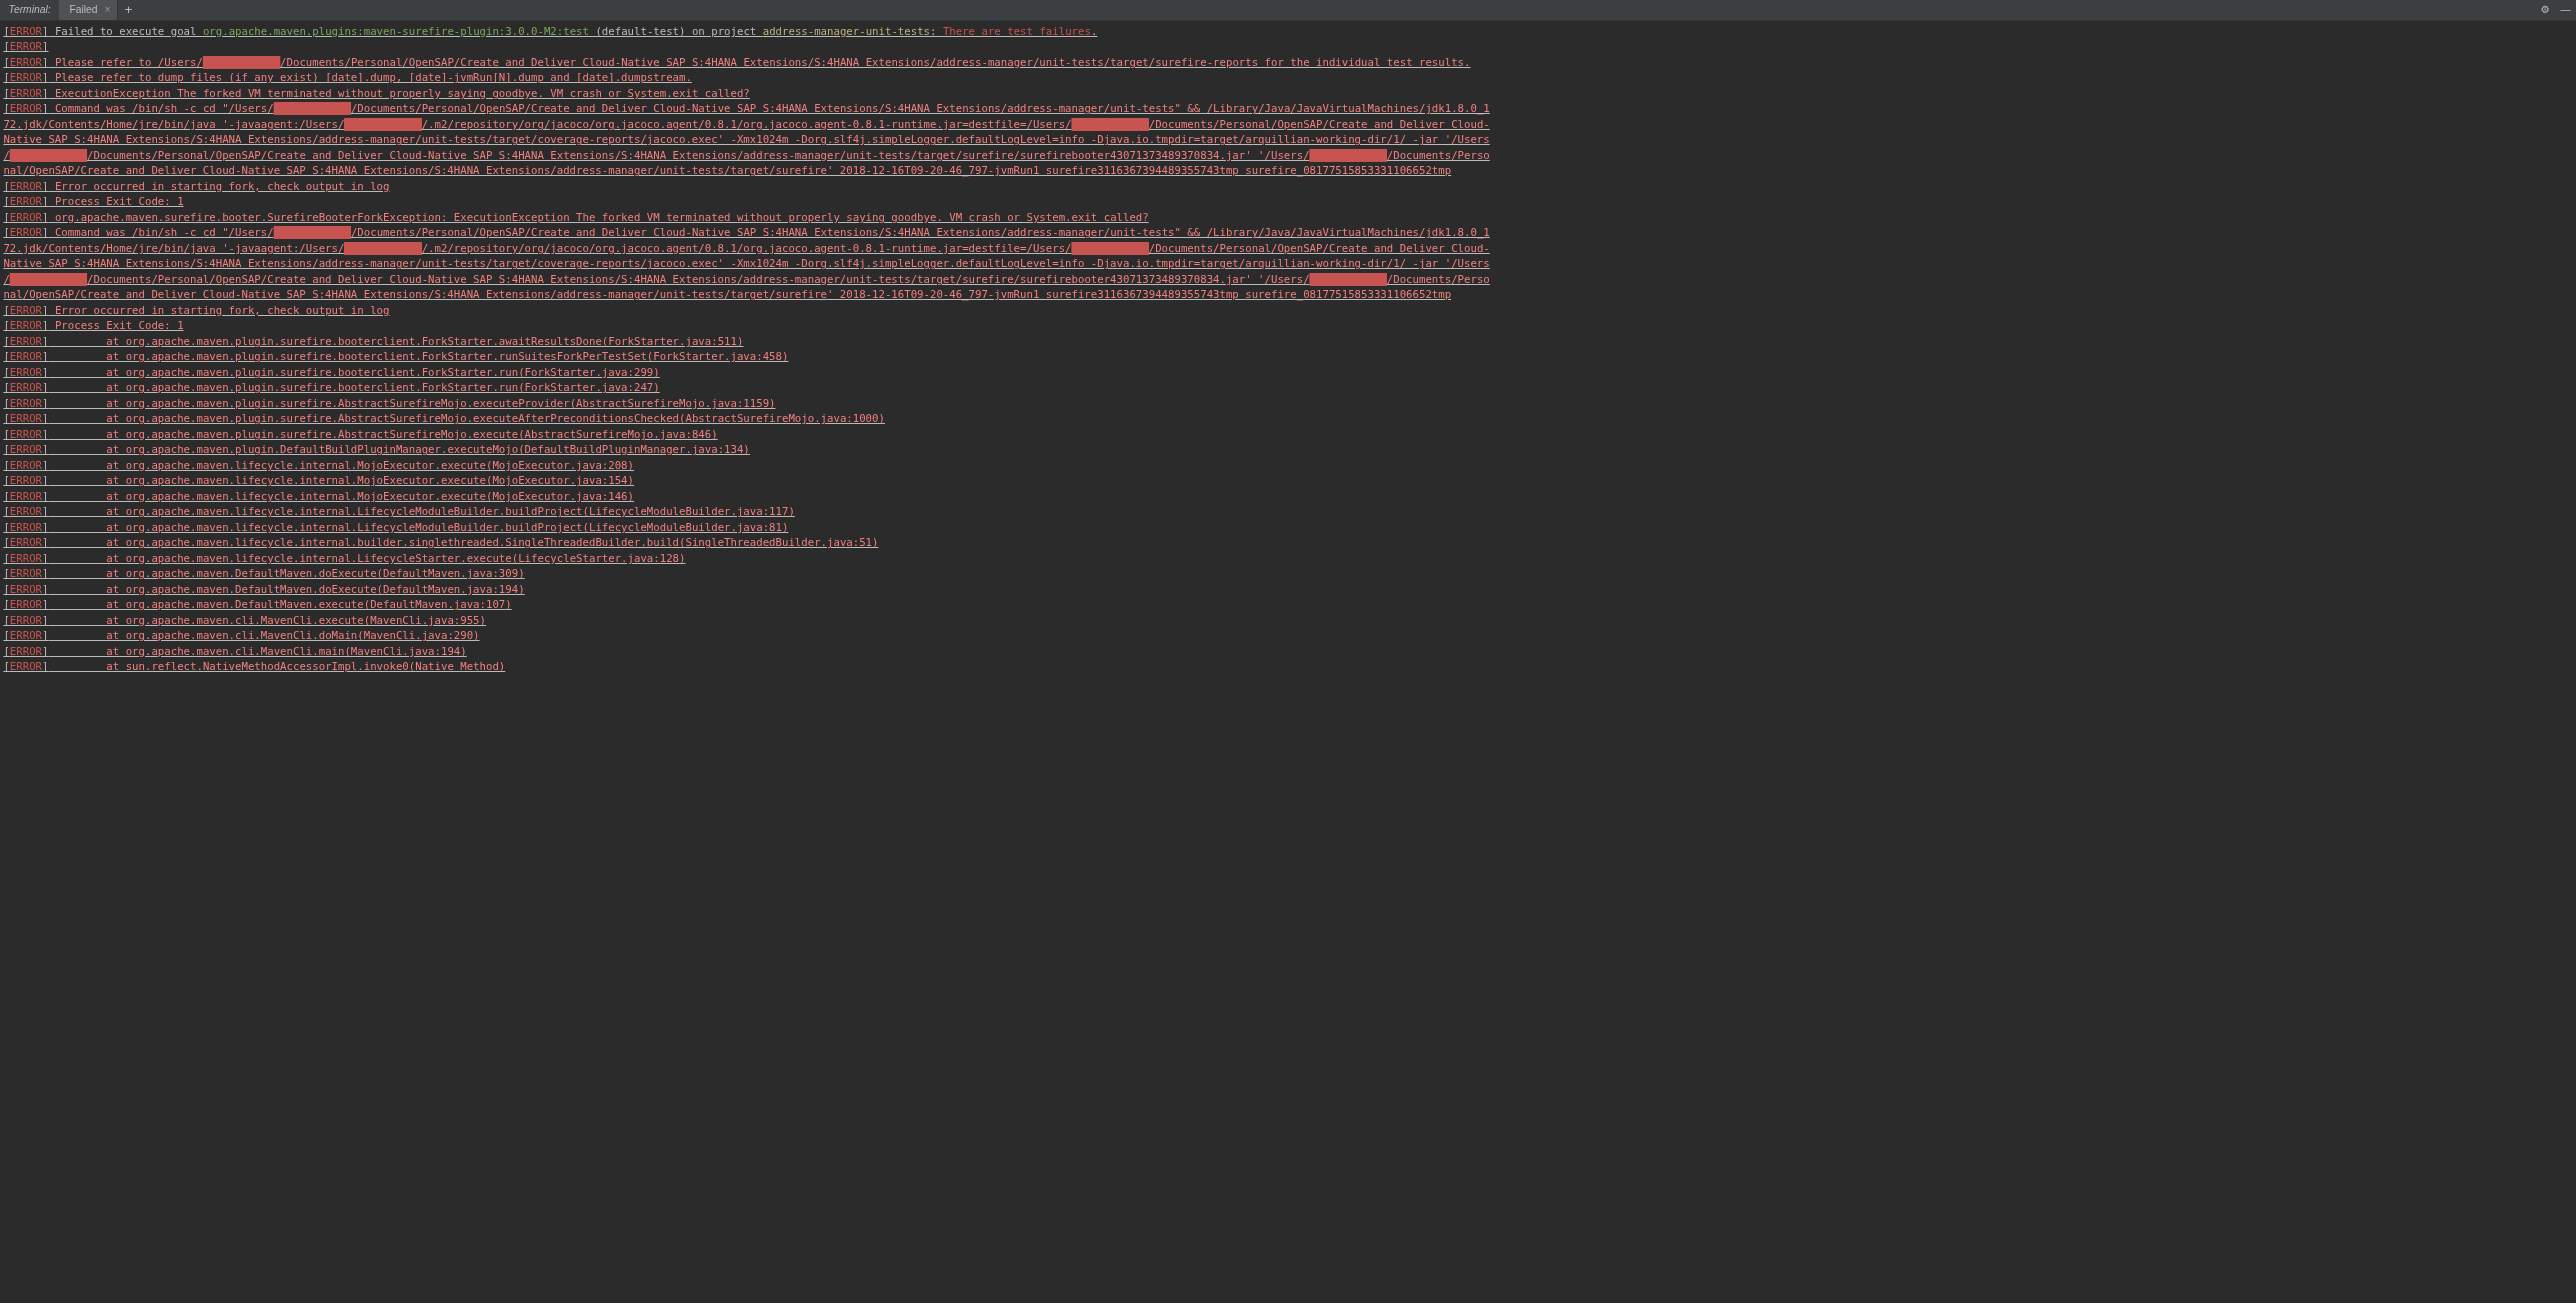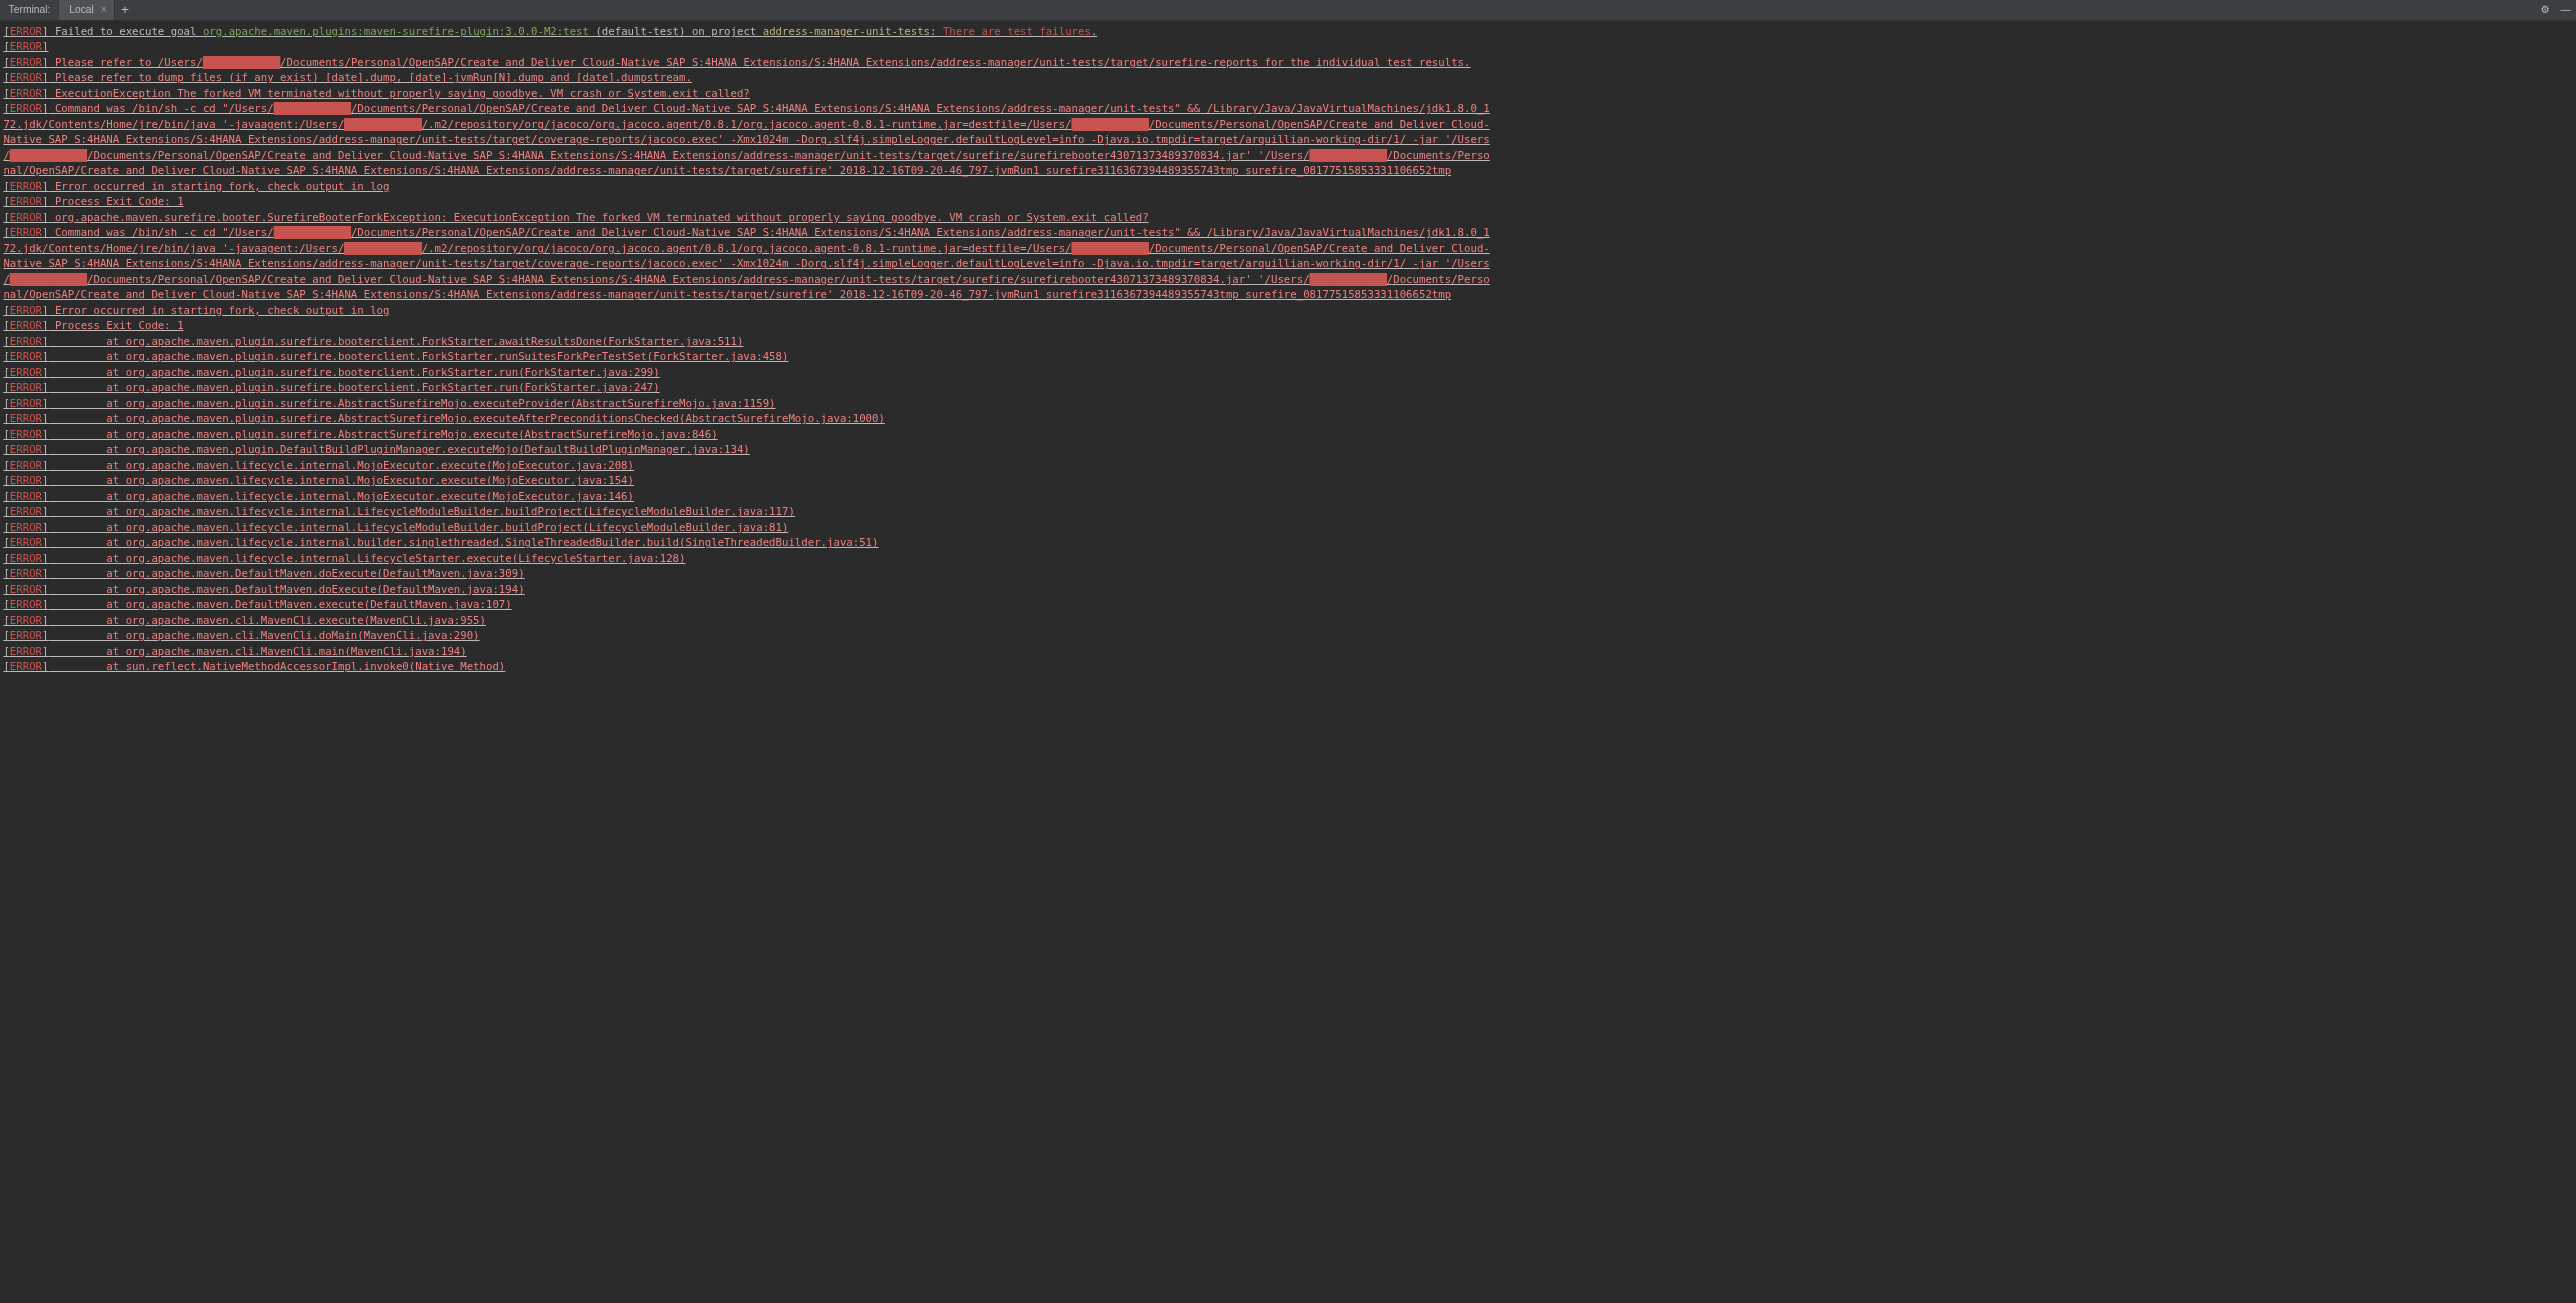--- a/index.html
+++ b/index.html
@@ -17,20 +17,21 @@
     background: #3c3f41;
     border-bottom: 0.9px solid #323232;
     display: flex;
     align-items: center;
     font-family: -apple-system, 'Segoe UI', sans-serif;
     font-size: 10.3px;
   }
   .tab-title {
     padding: 0 8.6px;
     color: #bbb;
+    font-style: italic;
   }
   .tab {
     height: 100%;
     padding: 0 6.9px 0 10.3px;
     display: flex;
     align-items: center;
     background: #4e5254;
     border-right: 0.9px solid #323232;
     color: #bbb;
     cursor: pointer;
@@ -61,21 +62,21 @@
   .yellow  { color: #bbb27f; }
   .redact  { color: #c75450; background: #c75450; border-radius: 0.9px; }
   .output .line { display: block; }
 </style>
 </head>
 <body>
 
 <div class="tabbar">
   <span class="tab-title">Terminal:</span>
   <div class="tab">
-    <span>Local</span>
+    <span>Failed</span>
     <span class="close">×</span>
   </div>
   <div class="add-tab">+</div>
   <div class="spacer"></div>
   <div class="gear">⚙</div>
   <div class="minimize">—</div>
 </div>
 
 <pre class="output" id="output"><span class="line"><span class="white">[</span><span class="red">ERROR</span><span class="white">]</span><span class="white"> Failed to execute goal </span><span class="green">org.apache.maven.plugins:maven-surefire-plugin:3.0.0-M2:test</span><span class="white"> (default-test) on project </span><span class="yellow">address-manager-unit-tests</span><span class="white">: </span><span class="red">There are test failures</span><span class="white">.</span></span><span class="line"><span class="white">[</span><span class="red">ERROR</span><span class="white">]</span></span><span class="line"><span class="white">[</span><span class="red">ERROR</span><span class="white">]</span><span class="salmon"> Please refer to /Users/</span><span class="redact">████████████</span><span class="salmon">/Documents/Personal/OpenSAP/Create and Deliver Cloud-Native SAP S:4HANA Extensions/S:4HANA Extensions/address-manager/unit-tests/target/surefire-reports for the individual test results.</span></span><span class="line"><span class="white">[</span><span class="red">ERROR</span><span class="white">]</span><span class="salmon"> Please refer to dump files (if any exist) [date].dump, [date]-jvmRun[N].dump and [date].dumpstream.</span></span><span class="line"><span class="white">[</span><span class="red">ERROR</span><span class="white">]</span><span class="salmon"> ExecutionException The forked VM terminated without properly saying goodbye. VM crash or System.exit called?</span></span><span class="line"><span class="white">[</span><span class="red">ERROR</span><span class="white">]</span><span class="salmon"> Command was /bin/sh -c cd "/Users/</span><span class="redact">████████████</span><span class="salmon">/Documents/Personal/OpenSAP/Create and Deliver Cloud-Native SAP S:4HANA Extensions/S:4HANA Extensions/address-manager/unit-tests" &amp;&amp; /Library/Java/JavaVirtualMachines/jdk1.8.0_1</span></span><span class="line"><span class="salmon">72.jdk/Contents/Home/jre/bin/java '-javaagent:/Users/</span><span class="redact">████████████</span><span class="salmon">/.m2/repository/org/jacoco/org.jacoco.agent/0.8.1/org.jacoco.agent-0.8.1-runtime.jar=destfile=/Users/</span><span class="redact">████████████</span><span class="salmon">/Documents/Personal/OpenSAP/Create and Deliver Cloud-</span></span><span class="line"><span class="salmon">Native SAP S:4HANA Extensions/S:4HANA Extensions/address-manager/unit-tests/target/coverage-reports/jacoco.exec' -Xmx1024m -Dorg.slf4j.simpleLogger.defaultLogLevel=info -Djava.io.tmpdir=target/arquillian-working-dir/1/ -jar '/Users</span></span><span class="line"><span class="salmon">/</span><span class="redact">████████████</span><span class="salmon">/Documents/Personal/OpenSAP/Create and Deliver Cloud-Native SAP S:4HANA Extensions/S:4HANA Extensions/address-manager/unit-tests/target/surefire/surefirebooter43071373489370834.jar' '/Users/</span><span class="redact">████████████</span><span class="salmon">/Documents/Perso</span></span><span class="line"><span class="salmon">nal/OpenSAP/Create and Deliver Cloud-Native SAP S:4HANA Extensions/S:4HANA Extensions/address-manager/unit-tests/target/surefire' 2018-12-16T09-20-46_797-jvmRun1 surefire3116367394489355743tmp surefire_08177515853331106652tmp</span></span><span class="line"><span class="white">[</span><span class="red">ERROR</span><span class="white">]</span><span class="salmon"> Error occurred in starting fork, check output in log</span></span><span class="line"><span class="white">[</span><span class="red">ERROR</span><span class="white">]</span><span class="salmon"> Process Exit Code: 1</span></span><span class="line"><span class="white">[</span><span class="red">ERROR</span><span class="white">]</span><span class="salmon"> org.apache.maven.surefire.booter.SurefireBooterForkException: ExecutionException The forked VM terminated without properly saying goodbye. VM crash or System.exit called?</span></span><span class="line"><span class="white">[</span><span class="red">ERROR</span><span class="white">]</span><span class="salmon"> Command was /bin/sh -c cd "/Users/</span><span class="redact">████████████</span><span class="salmon">/Documents/Personal/OpenSAP/Create and Deliver Cloud-Native SAP S:4HANA Extensions/S:4HANA Extensions/address-manager/unit-tests" &amp;&amp; /Library/Java/JavaVirtualMachines/jdk1.8.0_1</span></span><span class="line"><span class="salmon">72.jdk/Contents/Home/jre/bin/java '-javaagent:/Users/</span><span class="redact">████████████</span><span class="salmon">/.m2/repository/org/jacoco/org.jacoco.agent/0.8.1/org.jacoco.agent-0.8.1-runtime.jar=destfile=/Users/</span><span class="redact">████████████</span><span class="salmon">/Documents/Personal/OpenSAP/Create and Deliver Cloud-</span></span><span class="line"><span class="salmon">Native SAP S:4HANA Extensions/S:4HANA Extensions/address-manager/unit-tests/target/coverage-reports/jacoco.exec' -Xmx1024m -Dorg.slf4j.simpleLogger.defaultLogLevel=info -Djava.io.tmpdir=target/arquillian-working-dir/1/ -jar '/Users</span></span><span class="line"><span class="salmon">/</span><span class="redact">████████████</span><span class="salmon">/Documents/Personal/OpenSAP/Create and Deliver Cloud-Native SAP S:4HANA Extensions/S:4HANA Extensions/address-manager/unit-tests/target/surefire/surefirebooter43071373489370834.jar' '/Users/</span><span class="redact">████████████</span><span class="salmon">/Documents/Perso</span></span><span class="line"><span class="salmon">nal/OpenSAP/Create and Deliver Cloud-Native SAP S:4HANA Extensions/S:4HANA Extensions/address-manager/unit-tests/target/surefire' 2018-12-16T09-20-46_797-jvmRun1 surefire3116367394489355743tmp surefire_08177515853331106652tmp</span></span><span class="line"><span class="white">[</span><span class="red">ERROR</span><span class="white">]</span><span class="salmon"> Error occurred in starting fork, check output in log</span></span><span class="line"><span class="white">[</span><span class="red">ERROR</span><span class="white">]</span><span class="salmon"> Process Exit Code: 1</span></span><span class="line"><span class="white">[</span><span class="red">ERROR</span><span class="white">]</span><span class="salmon">         at org.apache.maven.plugin.surefire.booterclient.ForkStarter.awaitResultsDone(ForkStarter.java:511)</span></span><span class="line"><span class="white">[</span><span class="red">ERROR</span><span class="white">]</span><span class="salmon">         at org.apache.maven.plugin.surefire.booterclient.ForkStarter.runSuitesForkPerTestSet(ForkStarter.java:458)</span></span><span class="line"><span class="white">[</span><span class="red">ERROR</span><span class="white">]</span><span class="salmon">         at org.apache.maven.plugin.surefire.booterclient.ForkStarter.run(ForkStarter.java:299)</span></span><span class="line"><span class="white">[</span><span class="red">ERROR</span><span class="white">]</span><span class="salmon">         at org.apache.maven.plugin.surefire.booterclient.ForkStarter.run(ForkStarter.java:247)</span></span><span class="line"><span class="white">[</span><span class="red">ERROR</span><span class="white">]</span><span class="salmon">         at org.apache.maven.plugin.surefire.AbstractSurefireMojo.executeProvider(AbstractSurefireMojo.java:1159)</span></span><span class="line"><span class="white">[</span><span class="red">ERROR</span><span class="white">]</span><span class="salmon">         at org.apache.maven.plugin.surefire.AbstractSurefireMojo.executeAfterPreconditionsChecked(AbstractSurefireMojo.java:1000)</span></span><span class="line"><span class="white">[</span><span class="red">ERROR</span><span class="white">]</span><span class="salmon">         at org.apache.maven.plugin.surefire.AbstractSurefireMojo.execute(AbstractSurefireMojo.java:846)</span></span><span class="line"><span class="white">[</span><span class="red">ERROR</span><span class="white">]</span><span class="salmon">         at org.apache.maven.plugin.DefaultBuildPluginManager.executeMojo(DefaultBuildPluginManager.java:134)</span></span><span class="line"><span class="white">[</span><span class="red">ERROR</span><span class="white">]</span><span class="salmon">         at org.apache.maven.lifecycle.internal.MojoExecutor.execute(MojoExecutor.java:208)</span></span><span class="line"><span class="white">[</span><span class="red">ERROR</span><span class="white">]</span><span class="salmon">         at org.apache.maven.lifecycle.internal.MojoExecutor.execute(MojoExecutor.java:154)</span></span><span class="line"><span class="white">[</span><span class="red">ERROR</span><span class="white">]</span><span class="salmon">         at org.apache.maven.lifecycle.internal.MojoExecutor.execute(MojoExecutor.java:146)</span></span><span class="line"><span class="white">[</span><span class="red">ERROR</span><span class="white">]</span><span class="salmon">         at org.apache.maven.lifecycle.internal.LifecycleModuleBuilder.buildProject(LifecycleModuleBuilder.java:117)</span></span><span class="line"><span class="white">[</span><span class="red">ERROR</span><span class="white">]</span><span class="salmon">         at org.apache.maven.lifecycle.internal.LifecycleModuleBuilder.buildProject(LifecycleModuleBuilder.java:81)</span></span><span class="line"><span class="white">[</span><span class="red">ERROR</span><span class="white">]</span><span class="salmon">         at org.apache.maven.lifecycle.internal.builder.singlethreaded.SingleThreadedBuilder.build(SingleThreadedBuilder.java:51)</span></span><span class="line"><span class="white">[</span><span class="red">ERROR</span><span class="white">]</span><span class="salmon">         at org.apache.maven.lifecycle.internal.LifecycleStarter.execute(LifecycleStarter.java:128)</span></span><span class="line"><span class="white">[</span><span class="red">ERROR</span><span class="white">]</span><span class="salmon">         at org.apache.maven.DefaultMaven.doExecute(DefaultMaven.java:309)</span></span><span class="line"><span class="white">[</span><span class="red">ERROR</span><span class="white">]</span><span class="salmon">         at org.apache.maven.DefaultMaven.doExecute(DefaultMaven.java:194)</span></span><span class="line"><span class="white">[</span><span class="red">ERROR</span><span class="white">]</span><span class="salmon">         at org.apache.maven.DefaultMaven.execute(DefaultMaven.java:107)</span></span><span class="line"><span class="white">[</span><span class="red">ERROR</span><span class="white">]</span><span class="salmon">         at org.apache.maven.cli.MavenCli.execute(MavenCli.java:955)</span></span><span class="line"><span class="white">[</span><span class="red">ERROR</span><span class="white">]</span><span class="salmon">         at org.apache.maven.cli.MavenCli.doMain(MavenCli.java:290)</span></span><span class="line"><span class="white">[</span><span class="red">ERROR</span><span class="white">]</span><span class="salmon">         at org.apache.maven.cli.MavenCli.main(MavenCli.java:194)</span></span><span class="line"><span class="white">[</span><span class="red">ERROR</span><span class="white">]</span><span class="salmon">         at sun.reflect.NativeMethodAccessorImpl.invoke0(Native Method)</span></span></pre>
 

